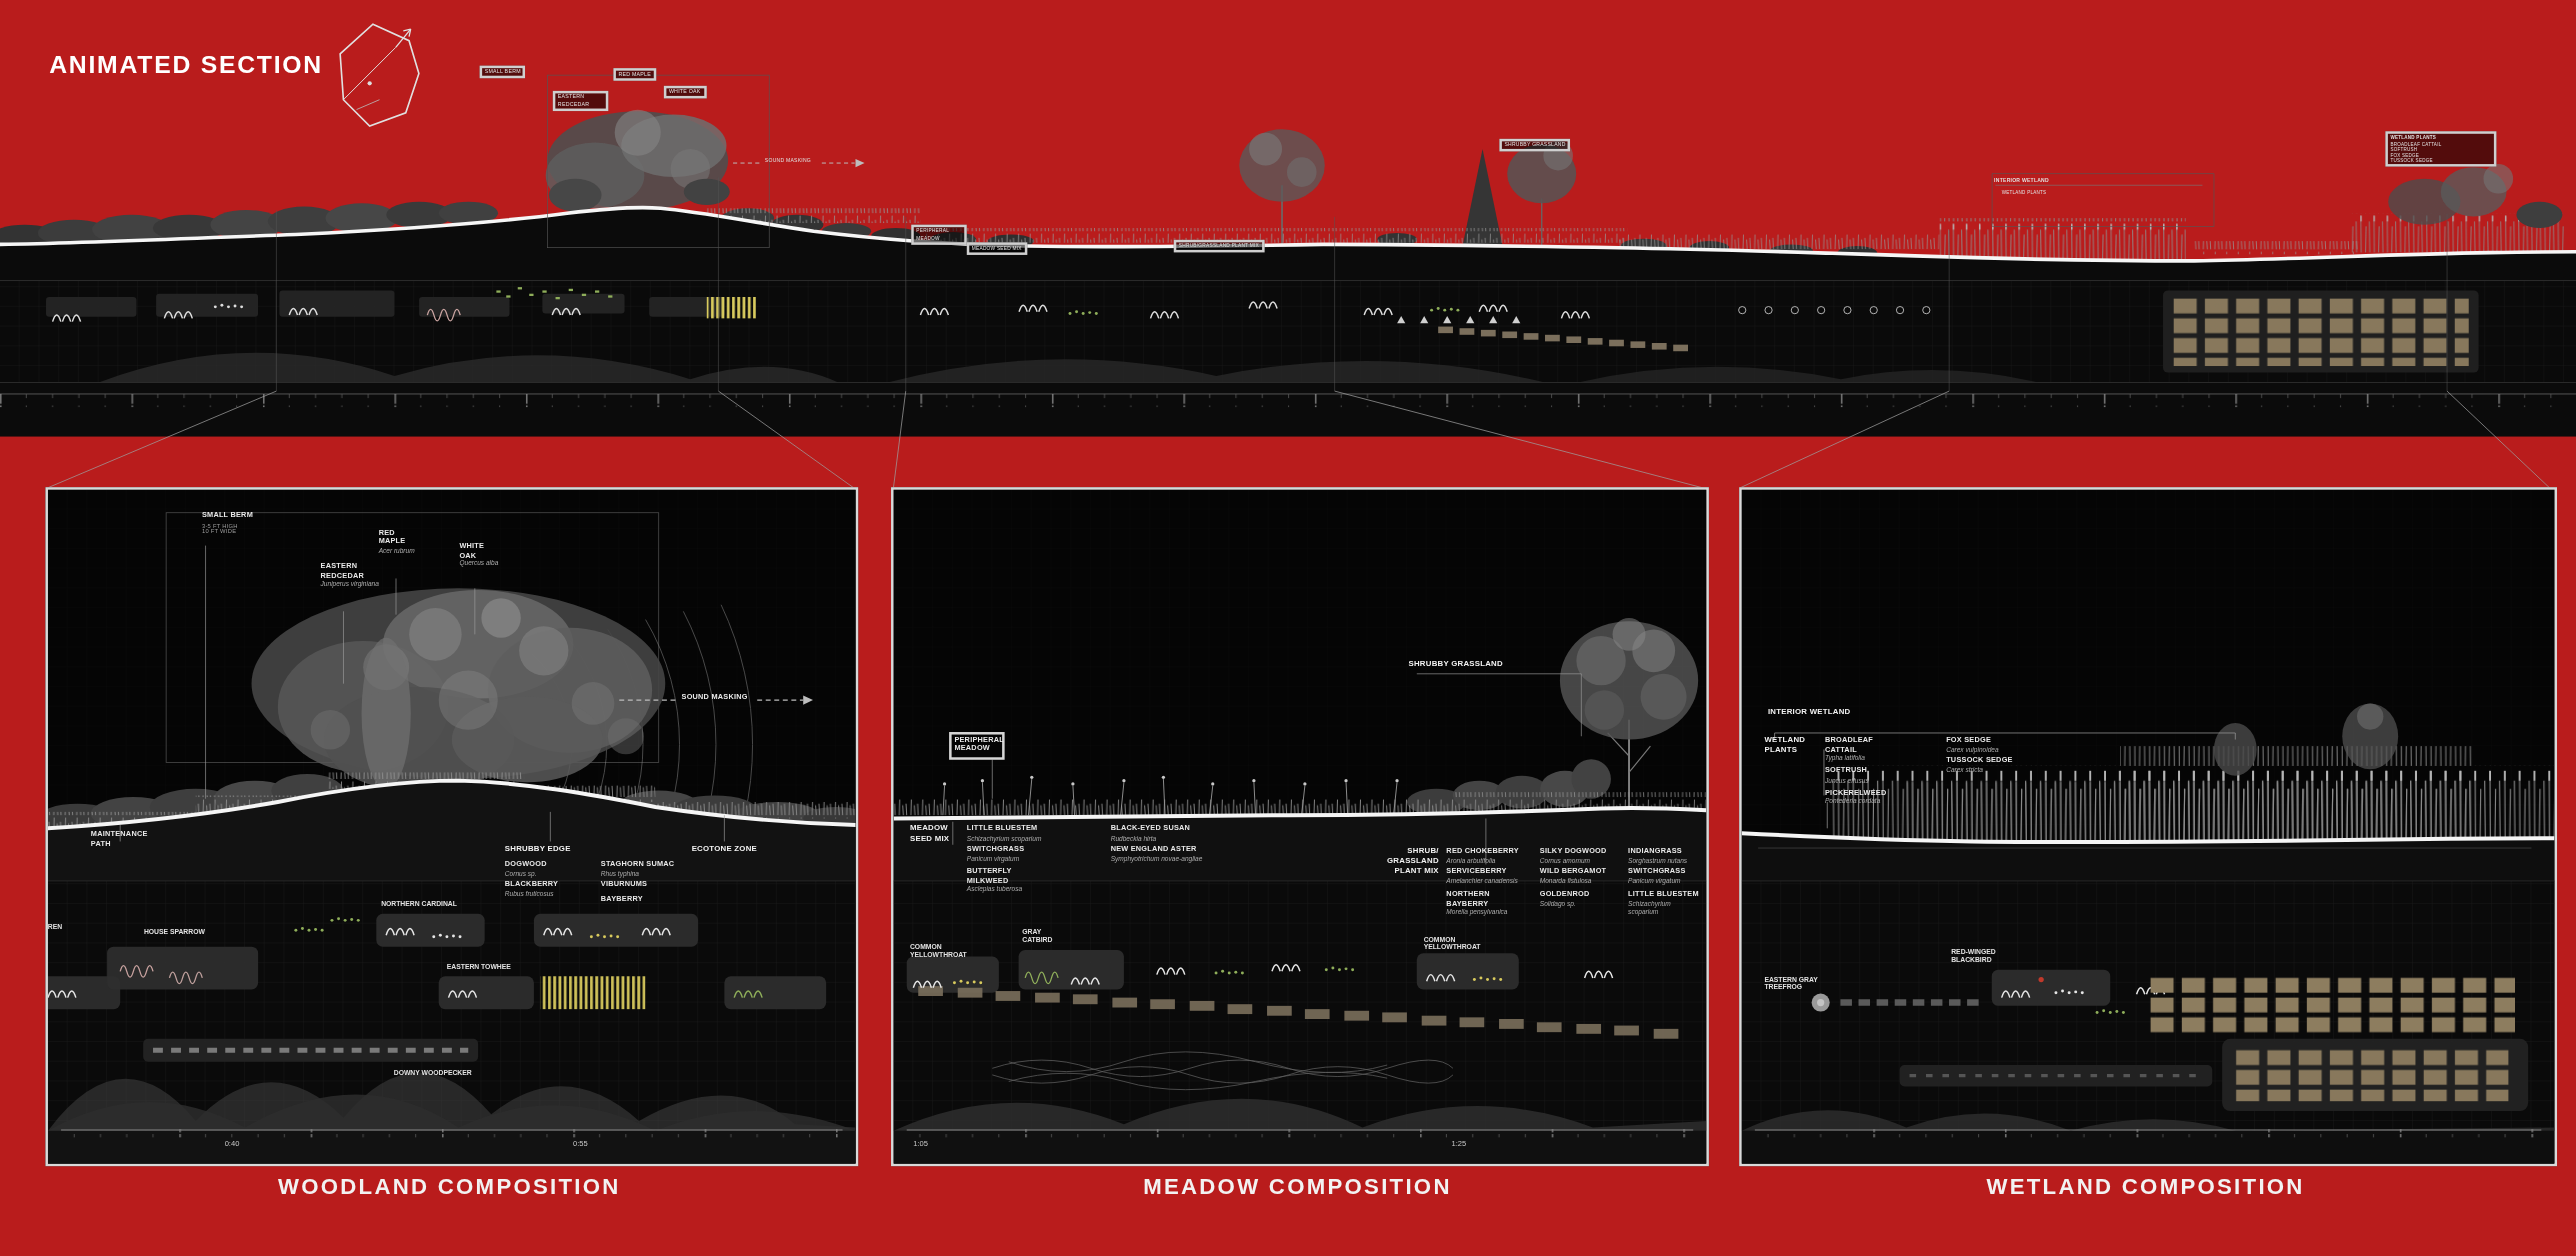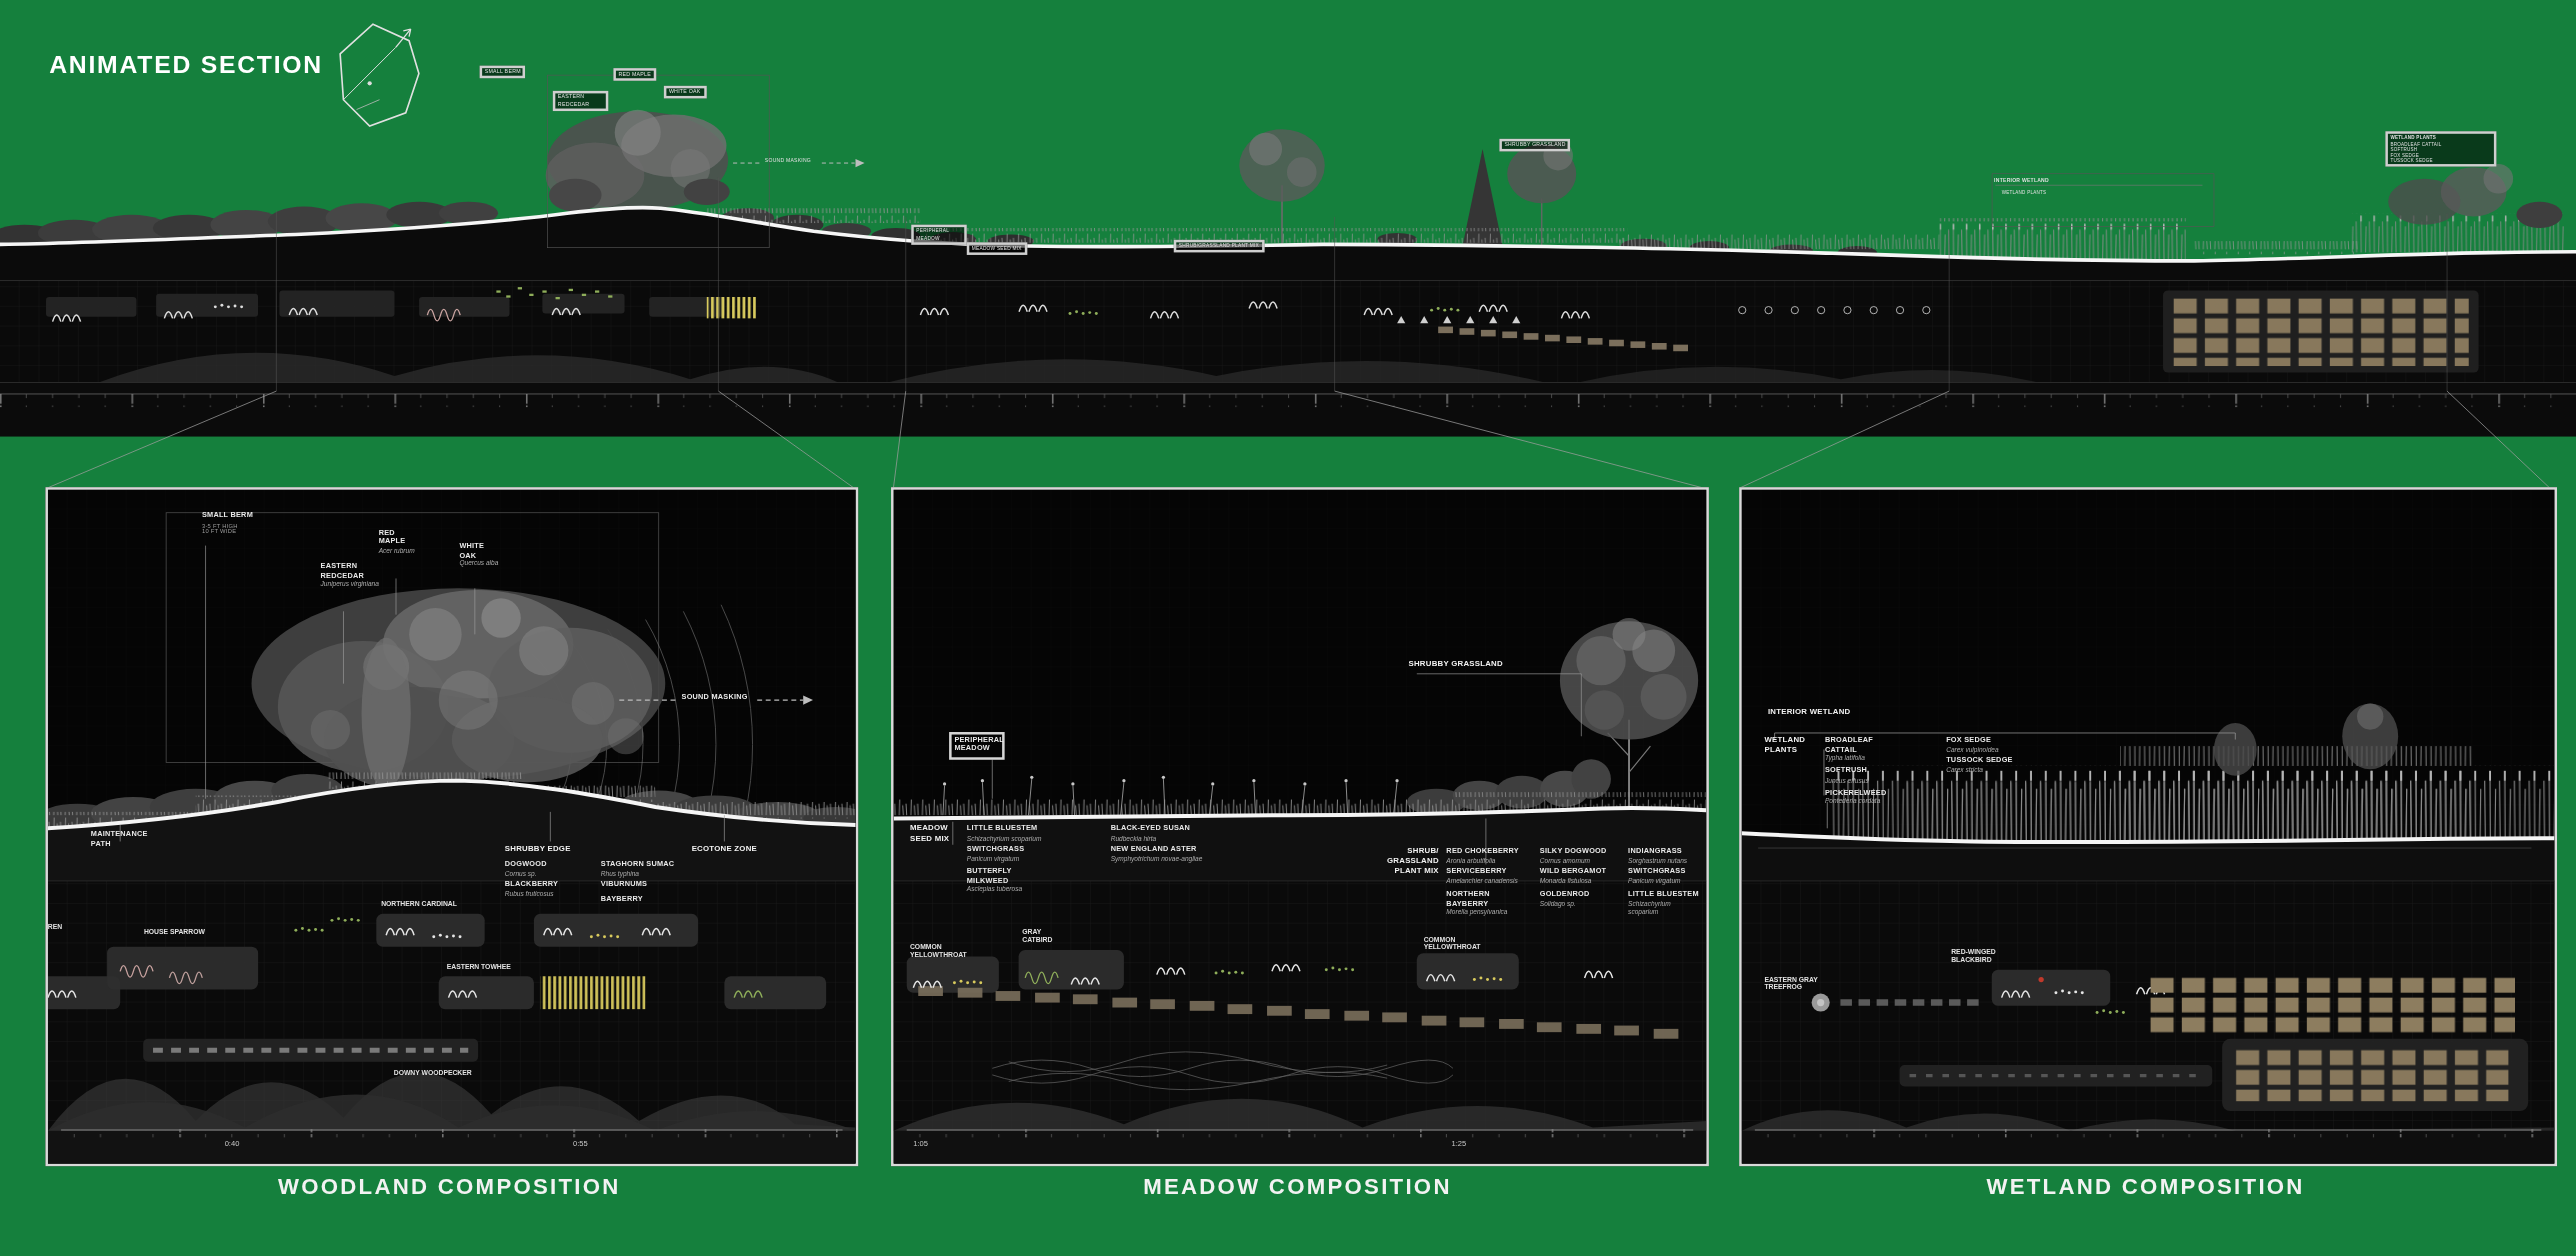--- a/index.html
+++ b/index.html
@@ -1,16 +1,16 @@
 <!DOCTYPE html>
 <html style="font-size:10.4px"><head>
 <meta charset="utf-8">
 <style>
   html,body{margin:0;padding:0;background:#000;}
-  .viewport{position:relative;width:2576px;height:1257px;background:#15803d;overflow:hidden;
+  .viewport{position:relative;width:2576px;height:1257px;background:#b91c1c;overflow:hidden;
     font-family:"Liberation Sans",sans-serif;}
   .stage{position:absolute;left:0;top:0;width:1021px;height:498px;
     transform:scale(2.5242);transform-origin:0 0;}
   .abs{position:absolute;}
   svg{display:block;pointer-events:none;}
   .board-title{position:absolute;left:19.5px;top:19.5px;font-size:9.8px;font-weight:bold;color:#fff;letter-spacing:0.7px;}
   .panel{position:absolute;top:193px;width:320px;height:267px;border:0.4px solid #d9d9d9;
     overflow:hidden;background:#050505;}
   .panel .art{position:absolute;left:0;top:0;width:100%;height:100%;}
   .comp-title{position:absolute;top:465px;margin:0;font-size:8.8px;font-weight:bold;color:#f2f2f2;

